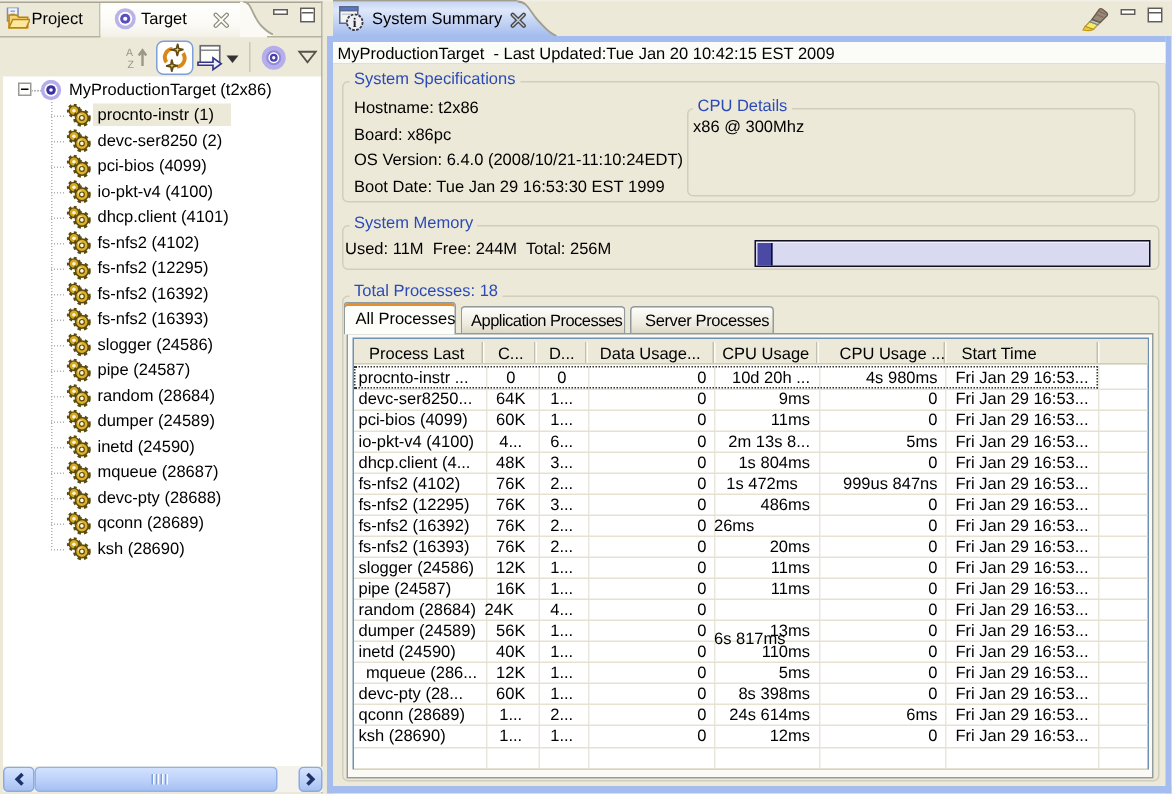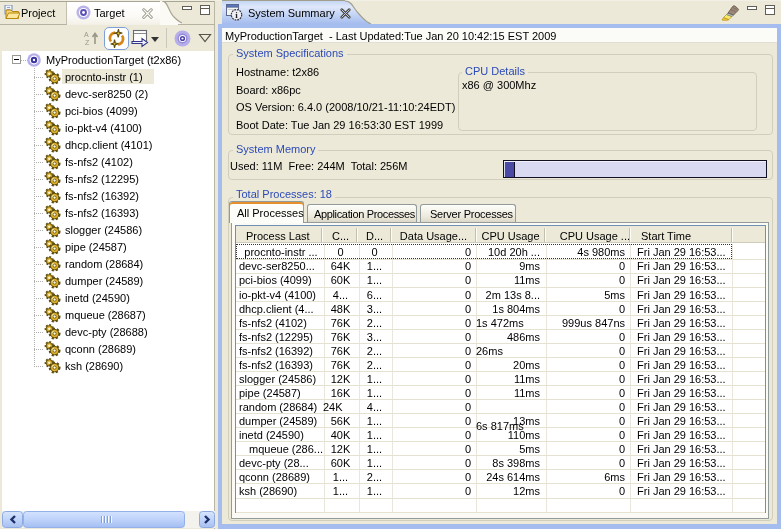--- a/index.html
+++ b/index.html
@@ -468,21 +468,21 @@
 <div class="abs" style="left:236px;top:385.0px;width:529px;height:1px;background:#e6e2d2"></div>
 <div class="abs" style="left:236px;top:399.1px;width:529px;height:1px;background:#e6e2d2"></div>
 <div class="abs" style="left:236px;top:413.1px;width:529px;height:1px;background:#e6e2d2"></div>
 <div class="abs" style="left:236px;top:427.2px;width:529px;height:1px;background:#e6e2d2"></div>
 <div class="abs" style="left:236px;top:441.2px;width:529px;height:1px;background:#e6e2d2"></div>
 <div class="abs" style="left:236px;top:455.3px;width:529px;height:1px;background:#e6e2d2"></div>
 <div class="abs" style="left:236px;top:469.4px;width:529px;height:1px;background:#e6e2d2"></div>
 <div class="abs" style="left:236px;top:483.4px;width:529px;height:1px;background:#e6e2d2"></div>
 <div class="abs" style="left:236px;top:497.5px;width:529px;height:1px;background:#e6e2d2"></div>
 <div class="abs" style="left:236px;top:511.5px;width:529px;height:1px;background:#e6e2d2"></div>
-<div class="lbl" style="left:239px;top:246.3px;width:84px;text-align:center">procnto-instr ...</div>
+<div class="lbl" style="left:239px;top:246.3px;width:84px;text-align:left">procnto-instr ...</div>
 <div class="lbl" style="left:323px;top:246.3px;width:35px;text-align:center">0</div>
 <div class="lbl" style="left:358px;top:246.3px;width:33px;text-align:center">0</div>
 <div class="lbl" style="left:391px;top:246.3px;width:80px;text-align:right">0</div>
 <div class="lbl" style="left:476px;top:246.3px;width:64px;text-align:right">10d 20h ...</div>
 <div class="lbl" style="left:546px;top:246.3px;width:79px;text-align:right">4s 980ms</div>
 <div class="lbl" style="left:637px;top:246.3px;width:95px;text-align:left">Fri Jan 29 16:53...</div>
 <div class="lbl" style="left:239px;top:260.4px;width:84px;text-align:left">devc-ser8250...</div>
 <div class="lbl" style="left:323px;top:260.4px;width:35px;text-align:center">64K</div>
 <div class="lbl" style="left:358px;top:260.4px;width:33px;text-align:center">1...</div>
 <div class="lbl" style="left:391px;top:260.4px;width:80px;text-align:right">0</div>
@@ -507,21 +507,21 @@
 <div class="lbl" style="left:323px;top:302.5px;width:35px;text-align:center">48K</div>
 <div class="lbl" style="left:358px;top:302.5px;width:33px;text-align:center">3...</div>
 <div class="lbl" style="left:391px;top:302.5px;width:80px;text-align:right">0</div>
 <div class="lbl" style="left:476px;top:302.5px;width:64px;text-align:right">1s 804ms</div>
 <div class="lbl" style="left:546px;top:302.5px;width:79px;text-align:right">0</div>
 <div class="lbl" style="left:637px;top:302.5px;width:95px;text-align:left">Fri Jan 29 16:53...</div>
 <div class="lbl" style="left:239px;top:316.6px;width:84px;text-align:left">fs-nfs2 (4102)</div>
 <div class="lbl" style="left:323px;top:316.6px;width:35px;text-align:center">76K</div>
 <div class="lbl" style="left:358px;top:316.6px;width:33px;text-align:center">2...</div>
 <div class="lbl" style="left:391px;top:316.6px;width:80px;text-align:right">0</div>
-<div class="lbl" style="left:476px;top:316.6px;width:64px;text-align:left">1s 472ms</div>
+<div class="lbl" style="left:476px;top:316.6px;width:64px;text-align:center">1s 472ms</div>
 <div class="lbl" style="left:546px;top:316.6px;width:79px;text-align:right">999us 847ns</div>
 <div class="lbl" style="left:637px;top:316.6px;width:95px;text-align:left">Fri Jan 29 16:53...</div>
 <div class="lbl" style="left:239px;top:330.7px;width:84px;text-align:left">fs-nfs2 (12295)</div>
 <div class="lbl" style="left:323px;top:330.7px;width:35px;text-align:center">76K</div>
 <div class="lbl" style="left:358px;top:330.7px;width:33px;text-align:center">3...</div>
 <div class="lbl" style="left:391px;top:330.7px;width:80px;text-align:right">0</div>
 <div class="lbl" style="left:476px;top:330.7px;width:64px;text-align:right">486ms</div>
 <div class="lbl" style="left:546px;top:330.7px;width:79px;text-align:right">0</div>
 <div class="lbl" style="left:637px;top:330.7px;width:95px;text-align:left">Fri Jan 29 16:53...</div>
 <div class="lbl" style="left:239px;top:344.7px;width:84px;text-align:left">fs-nfs2 (16392)</div>
@@ -566,21 +566,21 @@
 <div class="lbl" style="left:476px;top:415.0px;width:64px;text-align:right">13ms</div>
 <div class="lbl" style="left:546px;top:415.0px;width:79px;text-align:right">0</div>
 <div class="lbl" style="left:637px;top:415.0px;width:95px;text-align:left">Fri Jan 29 16:53...</div>
 <div class="lbl" style="left:239px;top:429.1px;width:84px;text-align:left">inetd (24590)</div>
 <div class="lbl" style="left:323px;top:429.1px;width:35px;text-align:center">40K</div>
 <div class="lbl" style="left:358px;top:429.1px;width:33px;text-align:center">1...</div>
 <div class="lbl" style="left:391px;top:429.1px;width:80px;text-align:right">0</div>
 <div class="lbl" style="left:476px;top:429.1px;width:64px;text-align:right">110ms</div>
 <div class="lbl" style="left:546px;top:429.1px;width:79px;text-align:right">0</div>
 <div class="lbl" style="left:637px;top:429.1px;width:95px;text-align:left">Fri Jan 29 16:53...</div>
-<div class="lbl" style="left:239px;top:443.1px;width:84px;text-align:right">mqueue (286...</div>
+<div class="lbl" style="left:239px;top:443.1px;width:84px;text-align:center">mqueue (286...</div>
 <div class="lbl" style="left:323px;top:443.1px;width:35px;text-align:center">12K</div>
 <div class="lbl" style="left:358px;top:443.1px;width:33px;text-align:center">1...</div>
 <div class="lbl" style="left:391px;top:443.1px;width:80px;text-align:right">0</div>
 <div class="lbl" style="left:476px;top:443.1px;width:64px;text-align:right">5ms</div>
 <div class="lbl" style="left:546px;top:443.1px;width:79px;text-align:right">0</div>
 <div class="lbl" style="left:637px;top:443.1px;width:95px;text-align:left">Fri Jan 29 16:53...</div>
 <div class="lbl" style="left:239px;top:457.2px;width:84px;text-align:left">devc-pty (28...</div>
 <div class="lbl" style="left:323px;top:457.2px;width:35px;text-align:center">60K</div>
 <div class="lbl" style="left:358px;top:457.2px;width:33px;text-align:center">1...</div>
 <div class="lbl" style="left:391px;top:457.2px;width:80px;text-align:right">0</div>

